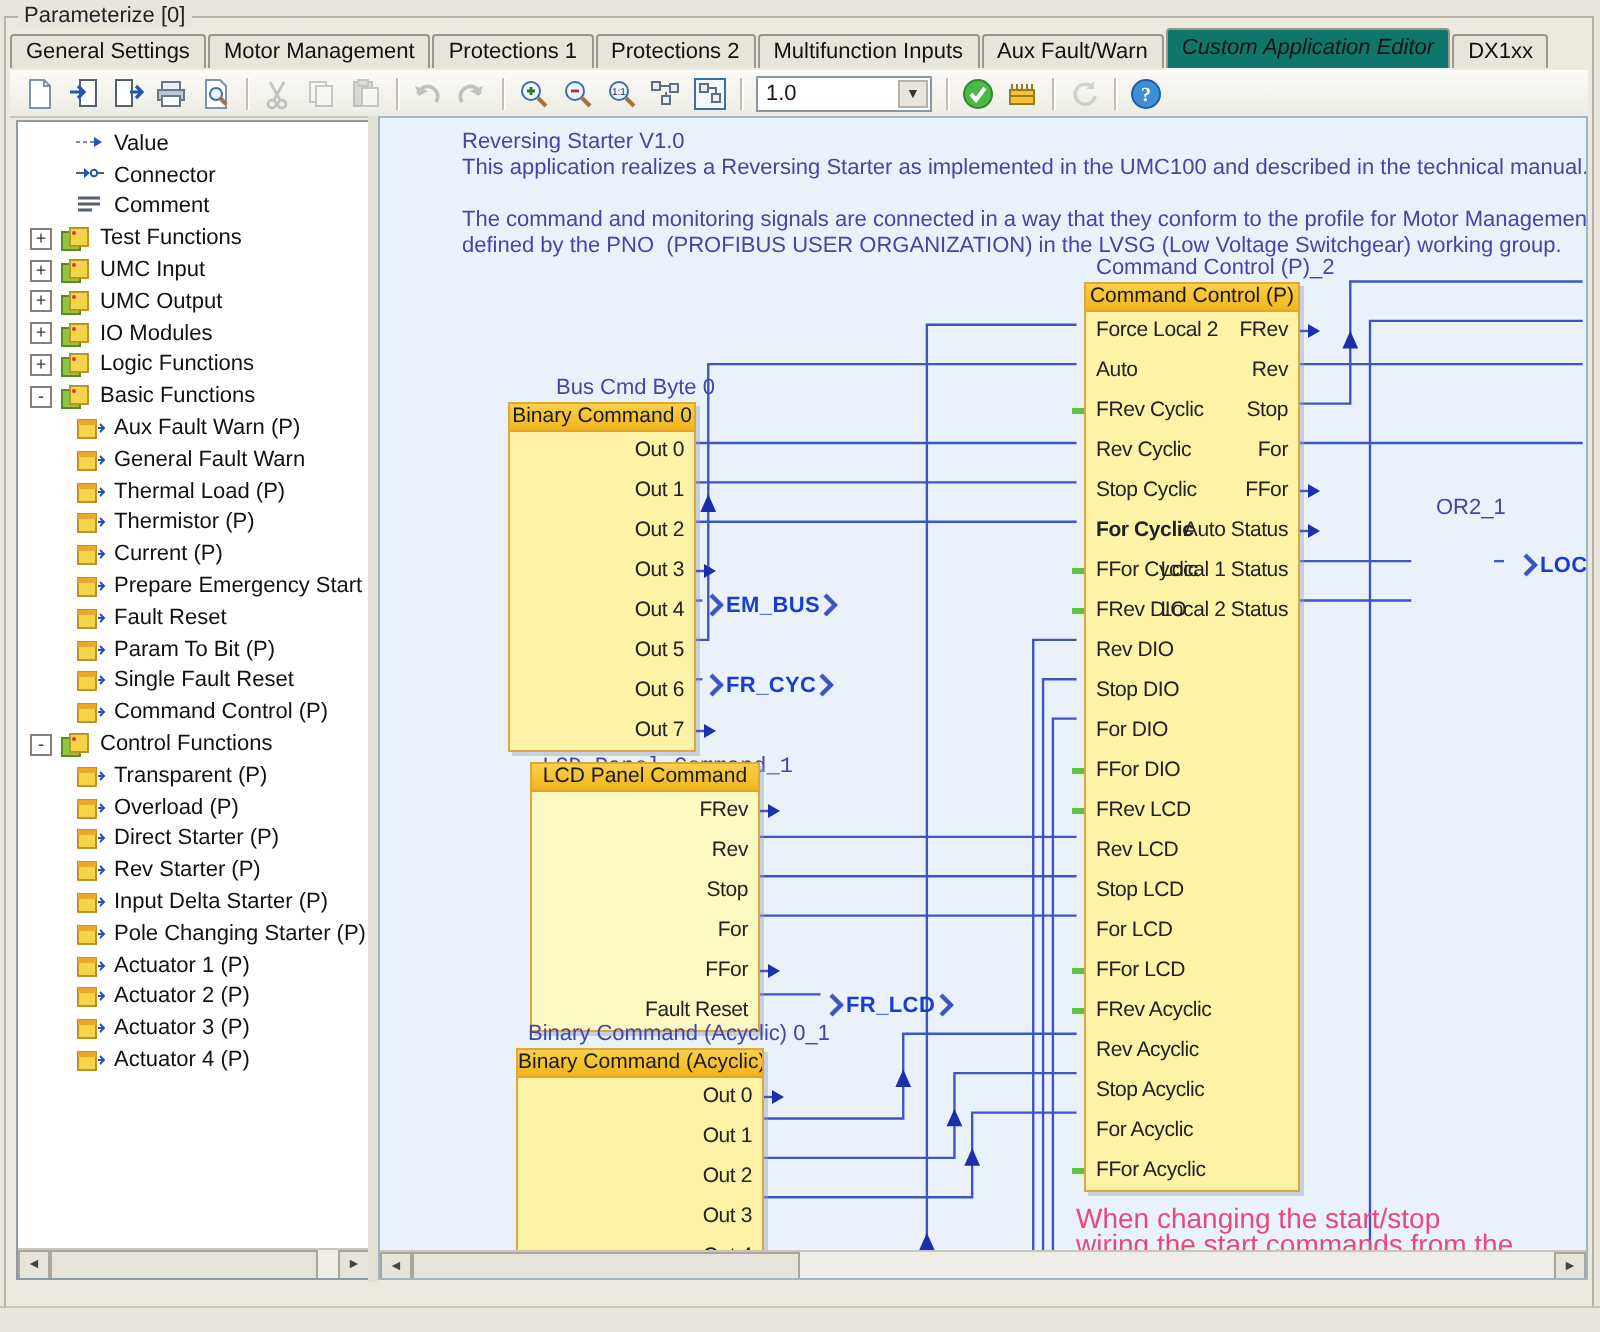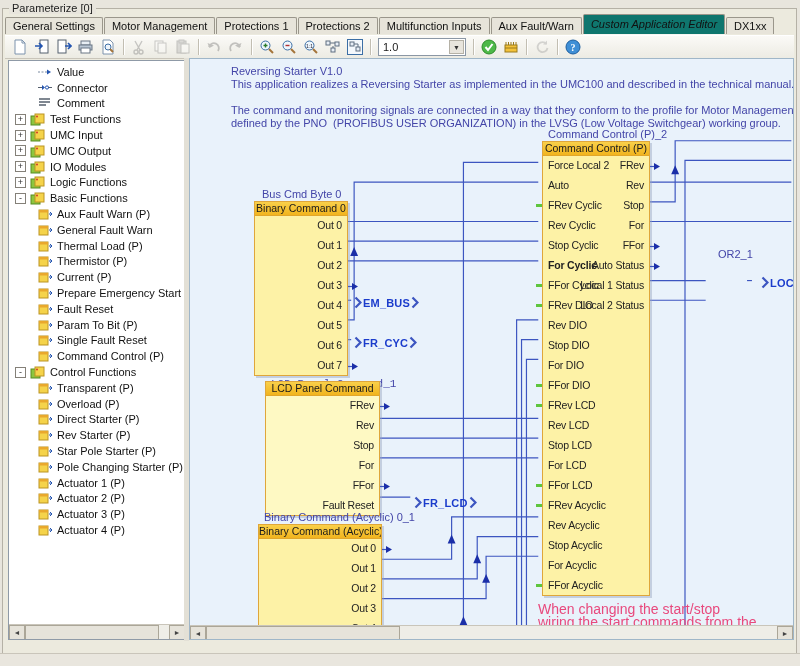--- a/index.html
+++ b/index.html
@@ -428,21 +428,21 @@
               </svg></span>
             <span class="tlabel">Rev Starter (P)</span>
           </div>
           <div class="titem">
             <div class="pad"></div>
             <span class="ticon"><svg width="16" height="12" viewBox="0 0 16 12">
                 <rect x="2" y="2" width="9" height="9" fill="#f5d34a" stroke="#bb9422"></rect>
                 <rect x="2" y="2" width="9" height="2.5" fill="#e9a82c"></rect>
                 <path d="M12,6 l3,0 m-2,-2 l2,2 -2,2" stroke="#2455b0" fill="none"></path>
               </svg></span>
-            <span class="tlabel">Star Pole Starter (P)</span>
+            <span class="tlabel">Input Delta Starter (P)</span>
           </div>
           <div class="titem">
             <div class="pad"></div>
             <span class="ticon"><svg width="16" height="12" viewBox="0 0 16 12">
                 <rect x="2" y="2" width="9" height="9" fill="#f5d34a" stroke="#bb9422"></rect>
                 <rect x="2" y="2" width="9" height="2.5" fill="#e9a82c"></rect>
                 <path d="M12,6 l3,0 m-2,-2 l2,2 -2,2" stroke="#2455b0" fill="none"></path>
               </svg></span>
             <span class="tlabel">Pole Changing Starter (P)</span>
           </div>
@@ -528,21 +528,21 @@
         <div class="sbtn" style="height:12px">◄</div>
         <div class="sthumb" style="width:192px;height:12px"></div>
         <div style="flex:1"></div>
         <div class="sbtn" style="height:12px">►</div>
       </div>
     <div class="desc" style="left: 41px; top: 6px; color: rgb(67, 69, 168);">Reversing Starter V1.0
 This application realizes a Reversing Starter as implemented in the UMC100 and described in the technical manual.
 
 The command and monitoring signals are connected in a way that they conform to the profile for Motor Management Starters as
 defined by the PNO  (PROFIBUS USER ORGANIZATION) in the LVSG (Low Voltage Switchgear) working group.</div>
-        <div class="blk-title" style="left: 72px; top: 129px; color: rgb(67, 69, 168);">Bus Cmd Byte 0</div>
+        <div class="blk-title" style="left: 88px; top: 129px; color: rgb(67, 69, 168);">Bus Cmd Byte 0</div>
         <div class="blk" style="left: 64px; top: 142px; width: 92px; height: 173px; background: rgb(253, 242, 166);">
           <div class="blk-header" style="background: linear-gradient(rgb(249, 208, 74), rgb(241, 180, 30));">Binary Command 0</div>
           <div class="pin-label out" style="right: 5px; top: 16px;">Out 0</div>
           <div class="pin-label out" style="right: 5px; top: 36px;">Out 1</div>
           <div class="pin-label out" style="right: 5px; top: 56px;">Out 2</div>
           <div class="pin-label out" style="right: 5px; top: 76px;">Out 3</div>
           <div class="pin-stub" style="right: -12px; top: 79px;"><svg width="11" height="9" viewBox="0 0 11 9">
               <path d="M0,4.5 h4" stroke="#3c55c0" stroke-width="1.2"></path>
               <path d="M4,1 L10,4.5 L4,8 Z" fill="#1b2fa8"></path>
             </svg></div>

